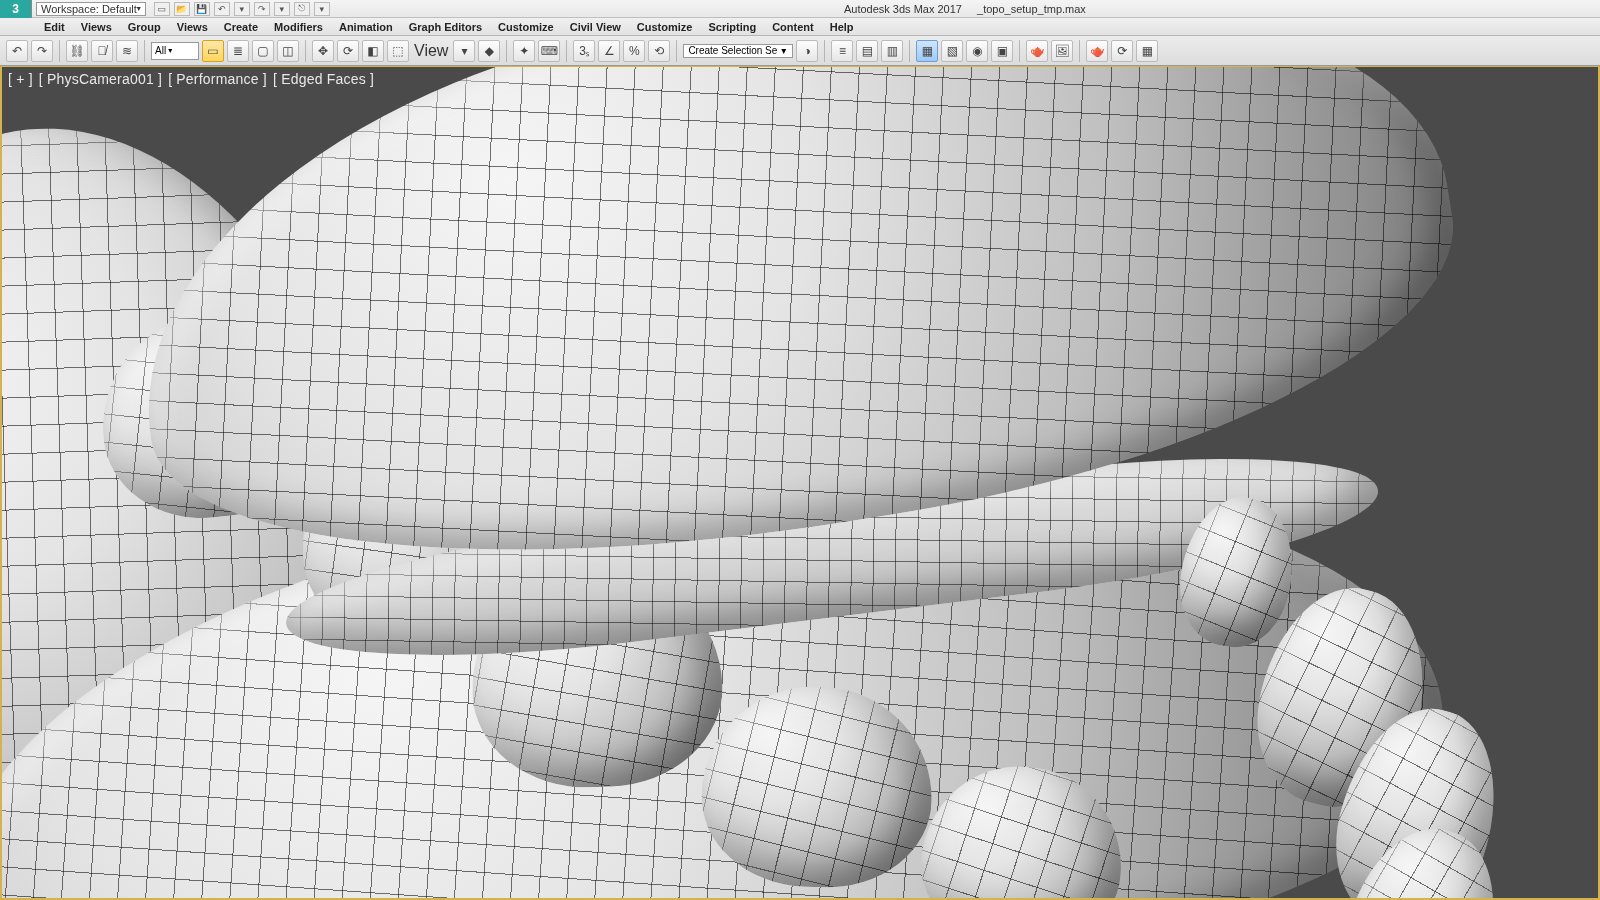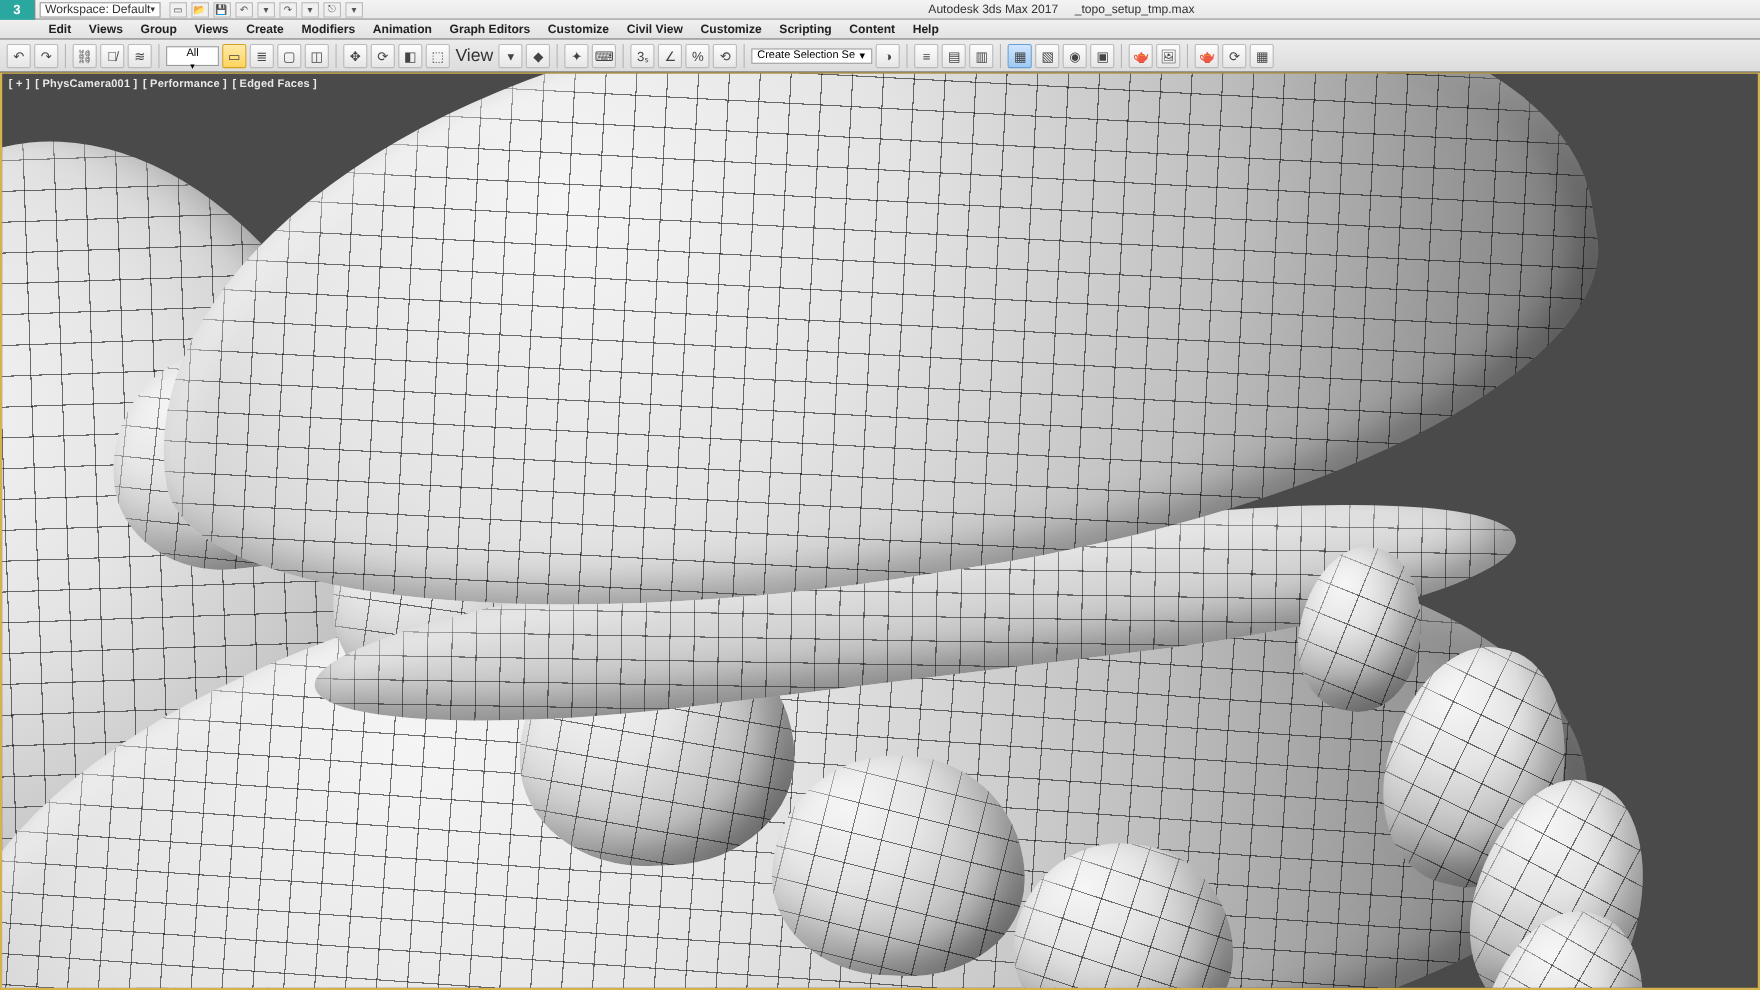--- a/index.html
+++ b/index.html
@@ -19,28 +19,28 @@
   .menubar { height: 18px; background: linear-gradient(#f0f0f0,#e2e2e2); border-bottom: 1px solid #b5b5b5; display: flex; align-items: center; padding-left: 36px; font-size: 11px; color: #222; font-weight: bold; }
   .menubar .menu { padding: 0 8px; height: 100%; display:flex; align-items:center; }
   .menubar .underline::first-letter { text-decoration: underline; }
 
   
   .toolbar { height: 30px; background: linear-gradient(#ececec,#dcdcdc); border-bottom: 1px solid #9a9a9a; display:flex; align-items:center; padding: 0 6px; gap:3px; }
   .tb { width:22px; height:22px; border:1px solid #bbb; background:linear-gradient(#fdfdfd,#e6e6e6); border-radius:2px; display:flex; align-items:center; justify-content:center; font-size:12px; color:#444; position:relative;}
   .tb.active { background:linear-gradient(#ffe9a8,#ffd45e); border-color:#d5a320;}
   .tb.blue { background:linear-gradient(#cfe6ff,#9ec9f5); border-color:#6aa0d8;}
   .sep { width:1px; height:22px; background:#b5b5b5; margin:0 3px; }
-  .filterbox { width:48px; height:18px; border:1px solid #999; background:#fff; font-size:10px; display:flex; align-items:center; padding:0 3px; gap:2px;flex-direction:column;}
+  .filterbox { width:48px; height:18px; border:1px solid #999; background:#fff; font-size:10px; display:flex; align-items:center; padding:0 3px; gap:2px;}
   .filterbox .caret{font-size:8px;}
   .viewlabel { font-size:16px; color:#333; padding:0 2px;}
   .combo { height:14px; border:1px solid #999; background:#fff; font-size:10px; display:flex; align-items:center; padding:0 4px; gap:4px;}
 
   
   .viewport { position:absolute; top:66px; left:0; right:0; bottom:0; background:#4a4a4a; border:2px solid #d4b24c; border-top:1px solid #d4b24c; }
-  .vp-label { position:absolute; top:4px; left:6px; font-size:10px; color:#e8e8e8; letter-spacing:.2px;font-weight:bold; }
+  .vp-label { position:absolute; top:4px; left:6px; font-size:14px; color:#e8e8e8; letter-spacing:.2px; }
   .vp-label span { margin-right:2px; }
 
   
   .scene { position:absolute; inset:0; overflow:hidden; }
   .shape { position:absolute; background:
       repeating-linear-gradient(12deg, rgba(0,0,0,.55) 0 1px, transparent 1px 28px),
       repeating-linear-gradient(102deg, rgba(0,0,0,.55) 0 1px, transparent 1px 28px),
       radial-gradient(circle at 30% 25%, #f5f5f5 0%, #e4e4e4 30%, #bfbfbf 60%, #8f8f8f 85%, #6a6a6a 100%);
       box-shadow: inset -14px -14px 40px rgba(0,0,0,.35), inset 12px 12px 30px rgba(255,255,255,.6);
   }

